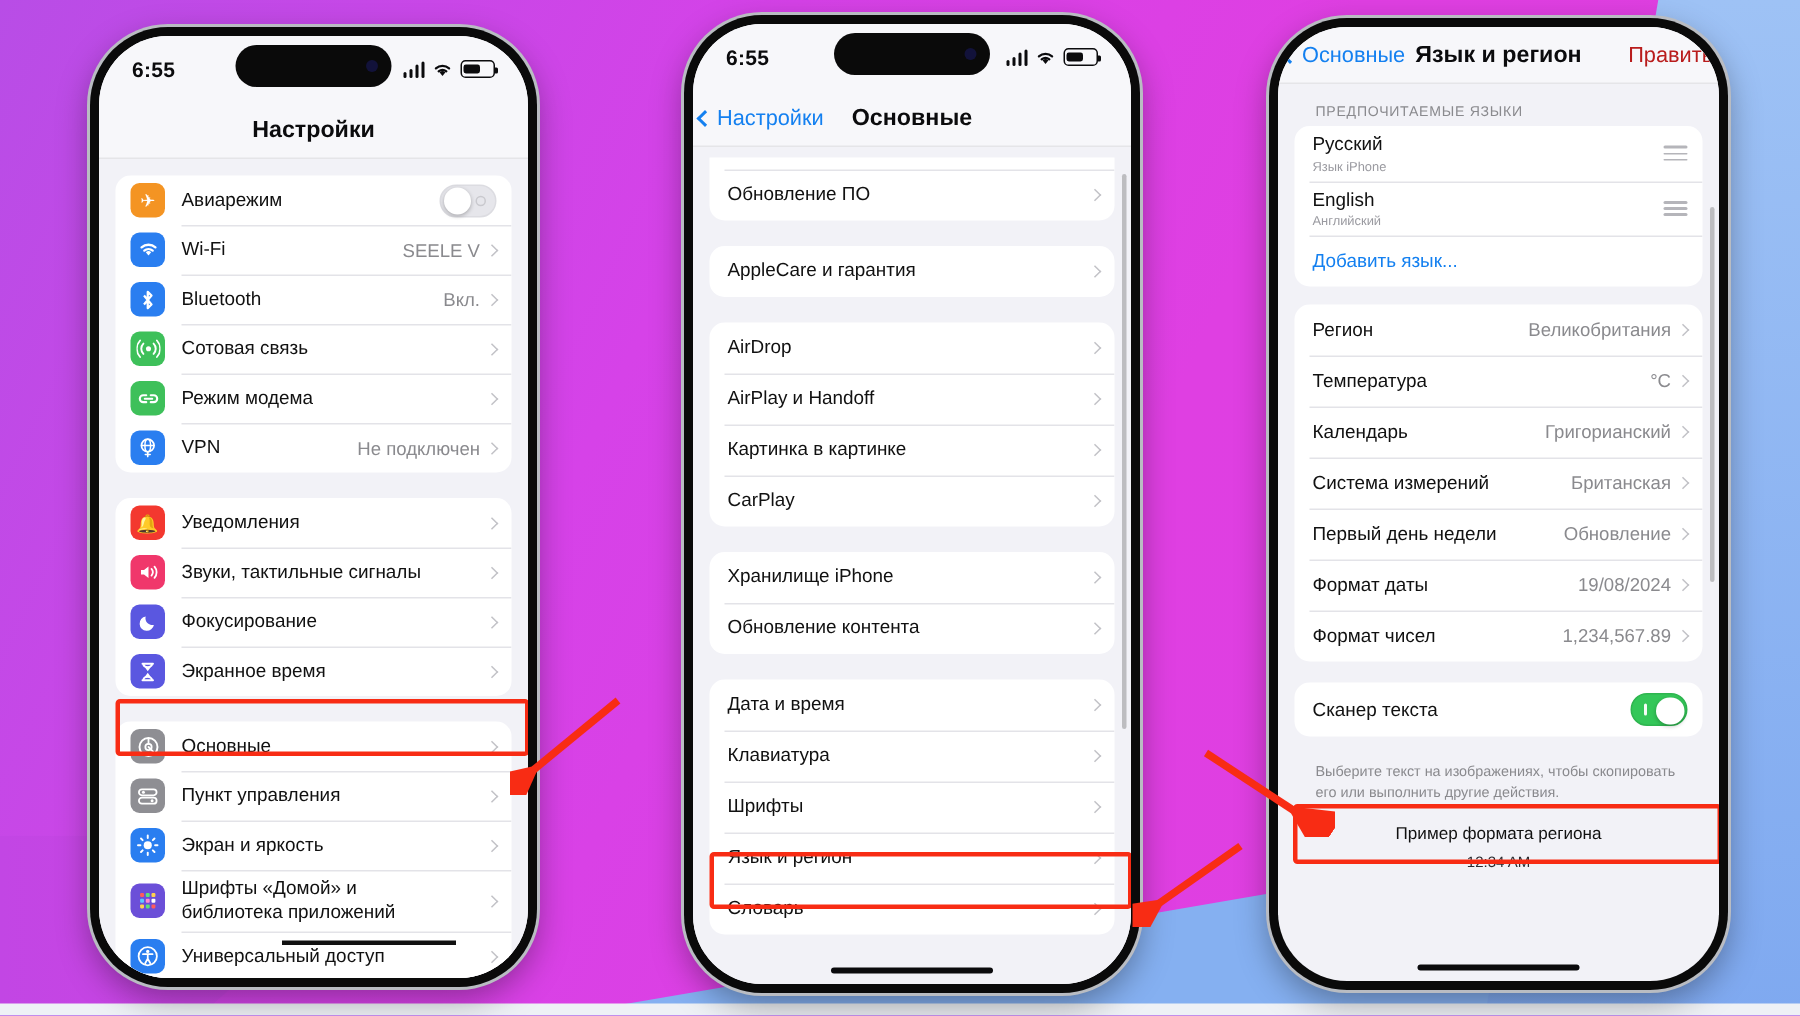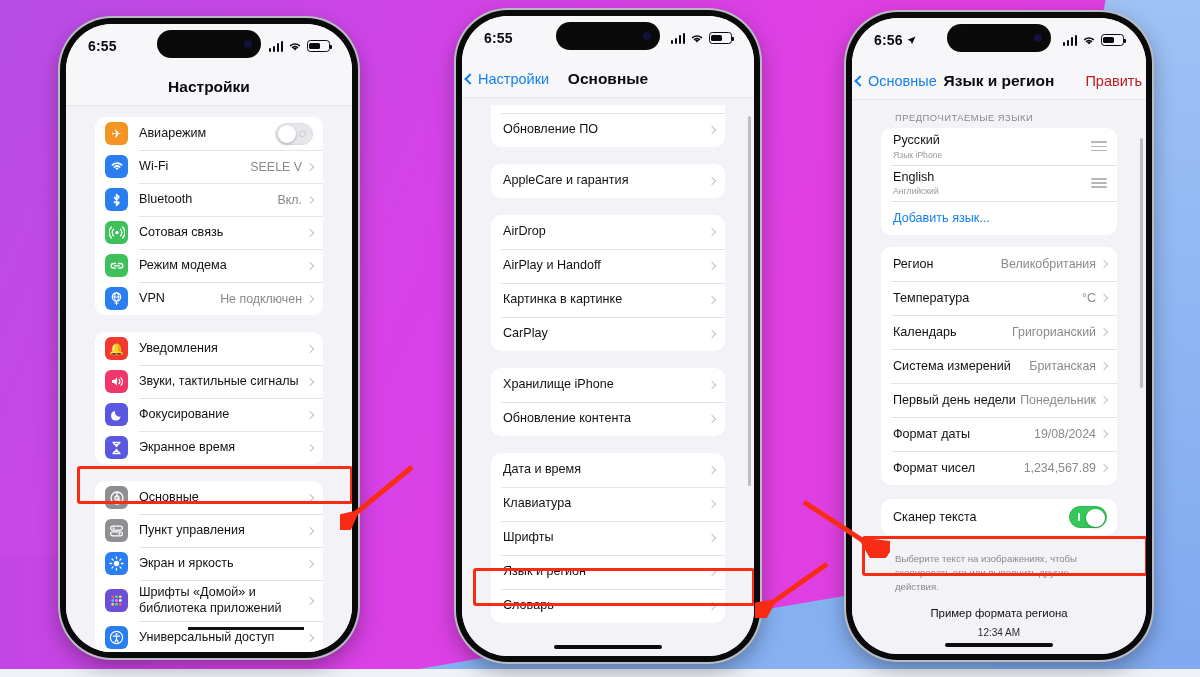--- a/index.html
+++ b/index.html
@@ -119,21 +119,21 @@
   .nav-right {
     margin-left:auto; color:#b91c1c; font-size:14.5px; z-index:2;
   }
 
   
   .content {
     position:relative;
     height: calc(100% - 82px);
     background:#f2f2f7;
     overflow:hidden;
-    padding: 0 29px;
+    padding: 0 11px;
   }
   .content.p2 { padding-top:0; }
   .group {
     background:#fff;
     border-radius:10px;
     margin: 11px 0;
     overflow:hidden;
   }
   .group.flush-top { margin-top:0; border-radius:0 0 10px 10px;}
   .row {
@@ -543,47 +543,20 @@
 
   <div class="sbar" style="top:100px;height:370px;"></div>
   <div class="hl" style="left:11px; top:552px; width:282px; height:38px;"></div>
   <div class="homebar"></div>
  </div>
 </div>
 
 <div class="phone" id="phone3">
  <div class="phone-inner">
 
-  <div class="statusbar">
-    <div class="sb-time">
-      <span>6:56</span>
-      <svg class="loc-arrow" viewBox="0 0 10 10">
-            <path d="M9.4.6L.7 4.3l3.4 1.5 1.5 3.5L9.4.6z" fill="#0b0b0d"></path>
-          </svg>
-    </div>
-    <div class="dynamic-island">
-          <div class="di-cam"></div>
-        </div>
-    <div class="sb-right">
-      <span class="bars">
-            <i></i>
-            <i></i>
-            <i></i>
-            <i></i>
-          </span>
-      <svg width="14" height="11" viewBox="0 0 14 11">
-            <path d="M7 9.6l-2-2.4a3.2 3.2 0 014 0L7 9.6z" fill="#0b0b0d"></path>
-            <path d="M2.6 4.6a6.6 6.6 0 018.8 0" stroke="#0b0b0d" stroke-width="1.5" fill="none" stroke-linecap="round"></path>
-            <path d="M4.4 6.6a4.1 4.1 0 015.2 0" stroke="#0b0b0d" stroke-width="1.4" fill="none" stroke-linecap="round"></path>
-          </svg>
-      <span class="batt">
-            <span></span>
-          </span>
-    </div>
-  </div>
 
   <div class="navbar">
     <div class="nav-back">
       <span class="chev-left"></span>
       <span>Основные</span>
     </div>
     <div class="nav-title">Язык и регион</div>
     <div class="nav-right">Править</div>
   </div>
 
@@ -635,21 +608,21 @@
         <div class="rvalue">Григорианский</div>
         <div class="chev"></div>
       </div>
       <div class="row noicon">
         <div class="rlabel">Система измерений</div>
         <div class="rvalue">Британская</div>
         <div class="chev"></div>
       </div>
       <div class="row noicon">
         <div class="rlabel">Первый день недели</div>
-        <div class="rvalue">Понедельник</div>
+        <div class="rvalue">Обновление</div>
         <div class="chev"></div>
       </div>
       <div class="row noicon">
         <div class="rlabel">Формат даты</div>
         <div class="rvalue">19/08/2024</div>
         <div class="chev"></div>
       </div>
       <div class="row noicon">
         <div class="rlabel">Формат чисел</div>
         <div class="rvalue">1,234,567.89</div>

